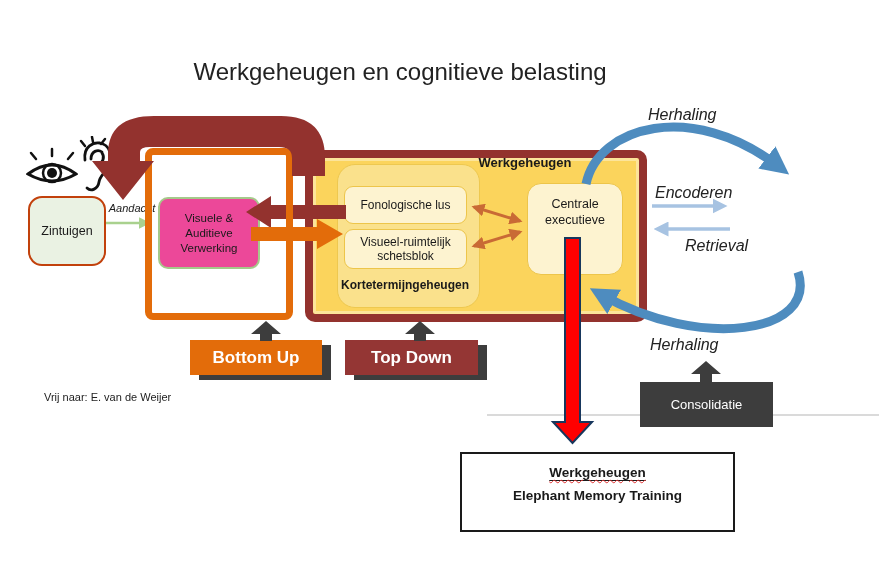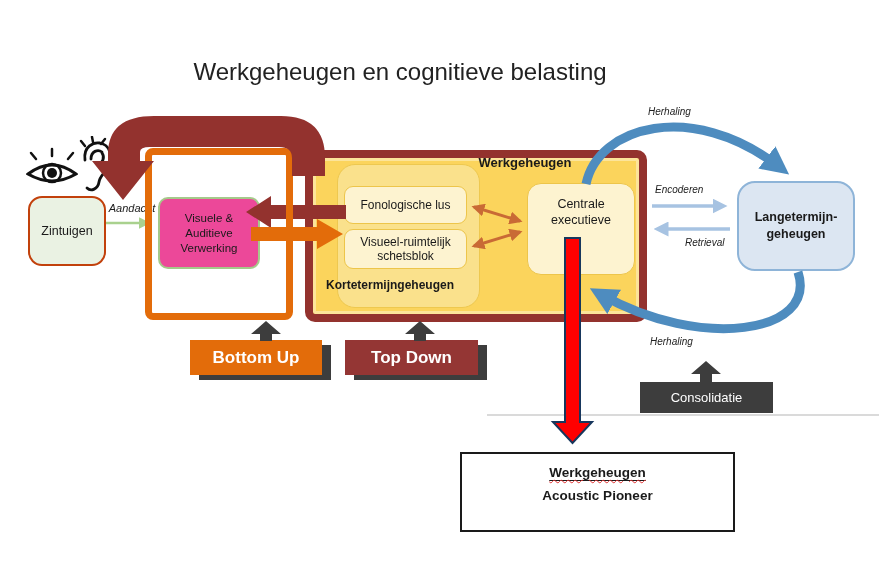--- a/index.html
+++ b/index.html
@@ -11,36 +11,36 @@
   .box{display:flex;align-items:center;justify-content:center;text-align:center;z-index:1;}
   .zintuigen{left:28px;top:196px;width:78px;height:70px;background:#EAF2E3;border:2px solid #c2410c;border-radius:14px;font-size:12.5px;}
   .verwerking{left:158px;top:197px;width:102px;height:72px;background:#ec4899;border:2px solid #A5C98A;border-radius:10px;font-size:11.5px;line-height:15px;padding:0 6px;}
   .orange-frame{left:145px;top:148px;width:148px;height:172px;border:7px solid #E36C0A;border-radius:8px;z-index:3;}
   .wm{left:305px;top:150px;width:342px;height:172px;background:#FBD45C;border:8px solid #93322E;border-radius:10px;box-shadow:inset 0 0 0 3px #FCE49A;z-index:1;}
   .wm-label{left:455px;top:155px;width:140px;text-align:center;font-weight:bold;font-size:13px;z-index:1;}
   .stm-container{left:337px;top:164px;width:143px;height:144px;background:#FAE18C;border:1px solid #EEC84F;border-radius:18px;z-index:1;}
   .leaf{background:#FDF3D0;border:1.5px solid #EDC54A;border-radius:9px;font-size:12px;line-height:14px;z-index:1;}
   .fono{left:344px;top:186px;width:123px;height:38px;}
   .schets{left:344px;top:229px;width:123px;height:40px;}
-  .stm-label{left:326px;top:278px;width:135px;font-weight:bold;font-size:12px;z-index:1;}
-  .centrale{left:527px;top:183px;width:108px;height:92px;border-radius:14px;align-items:flex-start;padding-top:12px;font-size:12.5px;line-height:16px;}
+  .stm-label{left:341px;top:278px;width:135px;font-weight:bold;font-size:12px;z-index:1;}
+  .centrale{left:527px;top:183px;width:96px;height:92px;border-radius:14px;align-items:flex-start;padding-top:12px;font-size:12.5px;line-height:16px;}
   .centrale span{display:inline-block;width:70px;}
   .ltm{left:737px;top:181px;width:118px;height:90px;background:#DCE6F2;border:2px solid #8EB4D8;border-radius:18px;font-weight:600;font-size:12.5px;line-height:17px;padding:0 8px;}
   
-  .flow{font-style:italic;font-size:10px;color:#222;z-index:1;}
+  .flow{font-style:italic;font-size:16px;color:#222;z-index:1;}
   .herh-top{left:648px;top:106px;width:80px;}
   .encoderen{left:655px;top:184px;width:80px;}
   .retrieval{left:653px;top:237px;width:80px;margin-left:32px;}
   .herh-bot{left:650px;top:336px;width:80px;}
   .aandacht{left:102px;top:202px;width:60px;font-style:italic;font-size:11px;text-align:center;z-index:1;}
   
   .btn{display:flex;align-items:center;justify-content:center;color:#fff;font-weight:bold;font-size:17px;z-index:1;box-shadow:9px 5px 0 #3D3D3D;}
   .bottom-up{left:190px;top:340px;width:132px;height:35px;background:#E36C0A;justify-content:center;}
   .top-down{left:345px;top:340px;width:133px;height:35px;background:#943634;justify-content:center;}
-  .consolidatie{left:640px;top:382px;width:133px;height:31px;background:#3D3D3D;color:#fff;display:flex;align-items:center;justify-content:center;font-size:13px;z-index:1;}
+  .consolidatie{left:640px;top:382px;width:133px;height:45px;background:#3D3D3D;color:#fff;display:flex;align-items:center;justify-content:center;font-size:13px;z-index:1;}
   .grayline{left:487px;top:414px;width:392px;height:2px;background:#DADADA;z-index:0;}
   .credits{left:44px;top:389px;width:280px;font-size:11px;line-height:17px;color:#222;z-index:1;}
   .wavy{text-decoration:underline;text-decoration-style:wavy;text-decoration-color:#E03030;text-decoration-thickness:1px;text-underline-offset:2px;}
   .callout{left:460px;top:452px;width:275px;height:80px;background:#fff;border:2px solid #1a1a1a;text-align:center;font-weight:bold;font-size:13.5px;line-height:23px;padding-top:7px;z-index:5;}
   .u{text-decoration:underline;text-underline-offset:3px;}
   .ov{position:absolute;left:0;top:0;width:879px;height:561px;pointer-events:none;}
   .ov.under{z-index:2;}
   .ov.over{z-index:4;}
   .icon{z-index:1;}
 </style>
@@ -90,46 +90,44 @@
     <span>Fonologische lus</span>
   </div>
   <div class="abs box leaf schets">
     <span>Visueel-ruimtelijk schetsblok</span>
   </div>
   <div class="abs stm-label">Kortetermijngeheugen</div>
   <div class="abs box leaf centrale">
     <span>Centrale executieve</span>
   </div>
 
-  <div class="abs box ltm">
-    <span>Langetermijn-geheugen</span>
-  </div>
 
   <div class="abs flow herh-top">Herhaling</div>
   <div class="abs flow encoderen">Encoderen</div>
   <div class="abs flow retrieval">Retrieval</div>
   <div class="abs flow herh-bot">Herhaling</div>
 
   <div class="abs btn bottom-up">
     <span>Bottom Up</span>
   </div>
   <div class="abs btn top-down">
     <span>Top Down</span>
   </div>
   <div class="abs consolidatie">
     <span>Consolidatie</span>
   </div>
   <div class="abs grayline"></div>
 
   <div class="abs credits">
+    <div>Vrij naar: E. van de Weijer</div>
   </div>
 
   <div class="abs callout">
     <div><span class="u"><span class="wavy">Werkgeheugen</span></span></div>
-    <div>Acoustic Pioneer</div>
+    <div>Elephant Memory Training</div>
   </div>
 
   <svg class="ov under" viewBox="0 0 879 561">
     <defs>
       <marker id="mGreen" viewBox="0 0 10 10" refX="7" refY="5" markerWidth="12" markerHeight="12" markerUnits="userSpaceOnUse" orient="auto">
           <path d="M0,0 L10,5 L0,10 z" fill="#A9D18E"></path>
         </marker>
     </defs>
     <g>
       <path d="M106,223 L147,223" stroke="#A9D18E" stroke-width="2.5" fill="none" marker-end="url(#mGreen)"></path>

